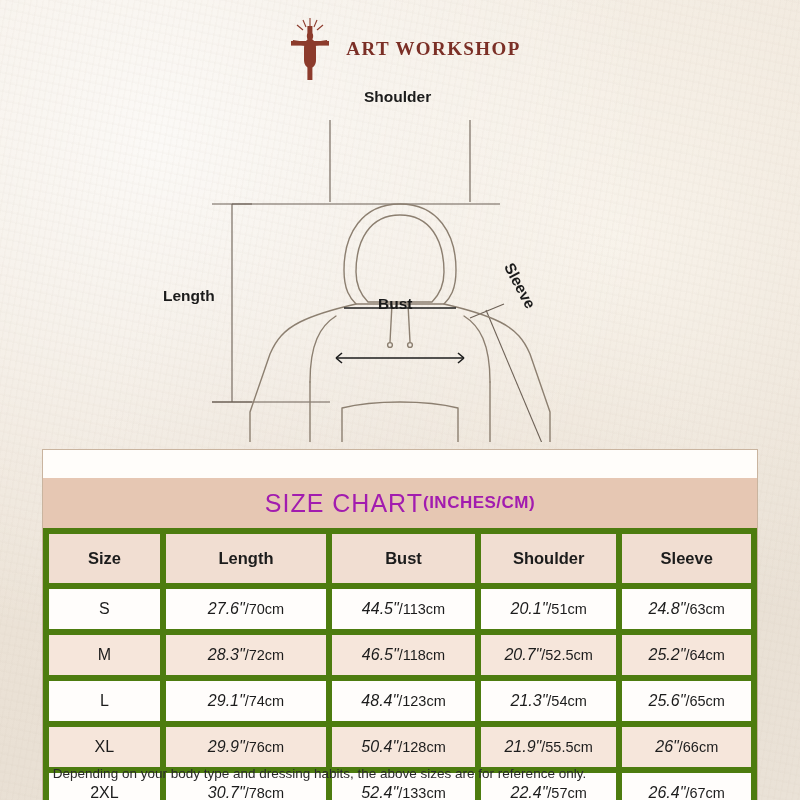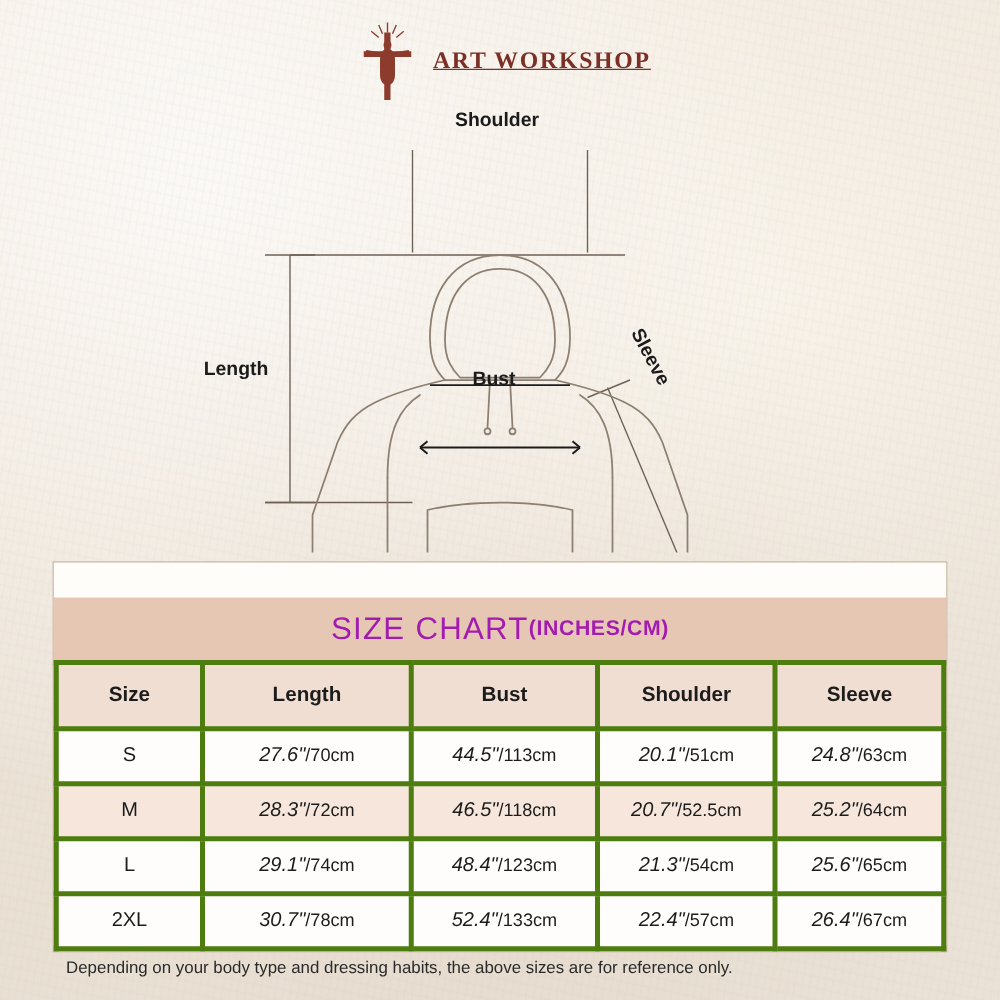--- a/index.html
+++ b/index.html
@@ -46,21 +46,21 @@
     gap: 0px;
   }
   .brand-text {
     font-family: "Liberation Serif", serif;
     font-size: 19px;
     letter-spacing: 1.4px;
     color: #7b2f26;
     font-weight: 700;
   }
   .brand-left { margin-right: 8px; }
-  .brand-right { margin-left: 5px; text-decoration: underline; }
+  .brand-right { margin-left: 5px; }
   .brand-mark {
     width: 62px;
     height: 66px;
     position: relative;
   }
   
   .illus {
     position: absolute;
     top: 82px;
     left: 0;
@@ -115,21 +115,21 @@
     letter-spacing: 0.5px;
     font-weight: 700;
   }
   table.size-table {
     border-collapse: collapse;
     width: 100%;
     table-layout: fixed;
   }
   table.size-table th,
   table.size-table td {
-    border: 4px solid #4d7c0f;
+    border: 6px solid #4d7c0f;
     text-align: center;
     font-family: "Liberation Sans", sans-serif;
     color: #1c1c1c;
   }
   table.size-table th {
     height: 47px;
     font-size: 16.5px;
     font-weight: 700;
     background: #f1ded2;
   }
@@ -285,20 +285,27 @@
           <td><span class="inch">20.7"</span><span class="cm">/52.5cm</span></td>
           <td><span class="inch">25.2"</span><span class="cm">/64cm</span></td>
         </tr>
         <tr class="row-plain">
           <td class="size-cell">L</td>
           <td><span class="inch">29.1"</span><span class="cm">/74cm</span></td>
           <td><span class="inch">48.4"</span><span class="cm">/123cm</span></td>
           <td><span class="inch">21.3"</span><span class="cm">/54cm</span></td>
           <td><span class="inch">25.6"</span><span class="cm">/65cm</span></td>
         </tr>
+        <tr class="row-alt">
+          <td class="size-cell">XL</td>
+          <td><span class="inch">29.9"</span><span class="cm">/76cm</span></td>
+          <td><span class="inch">50.4"</span><span class="cm">/128cm</span></td>
+          <td><span class="inch">21.9"</span><span class="cm">/55.5cm</span></td>
+          <td><span class="inch">26"</span><span class="cm">/66cm</span></td>
+        </tr>
         <tr class="row-plain">
           <td class="size-cell">2XL</td>
           <td><span class="inch">30.7"</span><span class="cm">/78cm</span></td>
           <td><span class="inch">52.4"</span><span class="cm">/133cm</span></td>
           <td><span class="inch">22.4"</span><span class="cm">/57cm</span></td>
           <td><span class="inch">26.4"</span><span class="cm">/67cm</span></td>
         </tr>
       </tbody>
     </table>
   </div>

